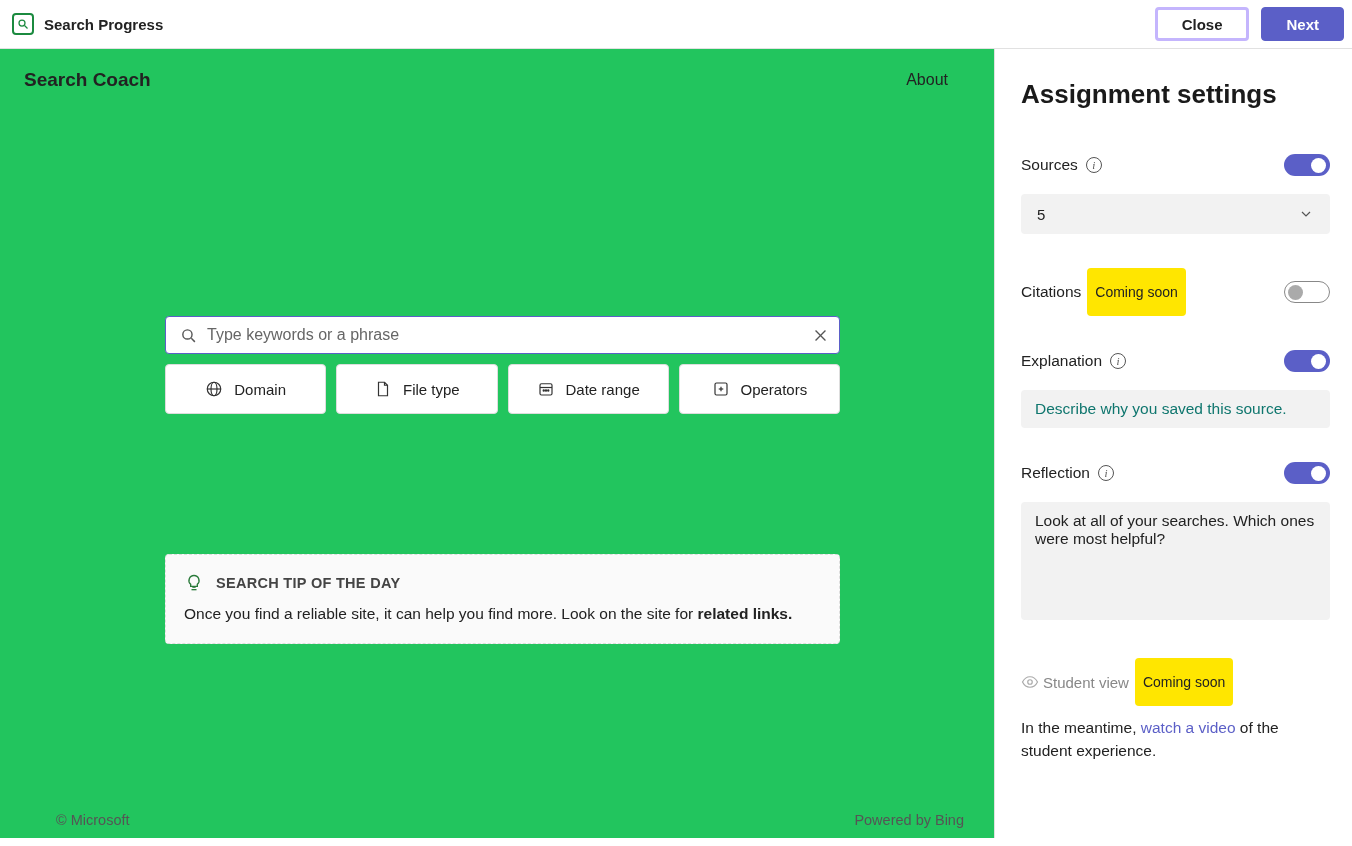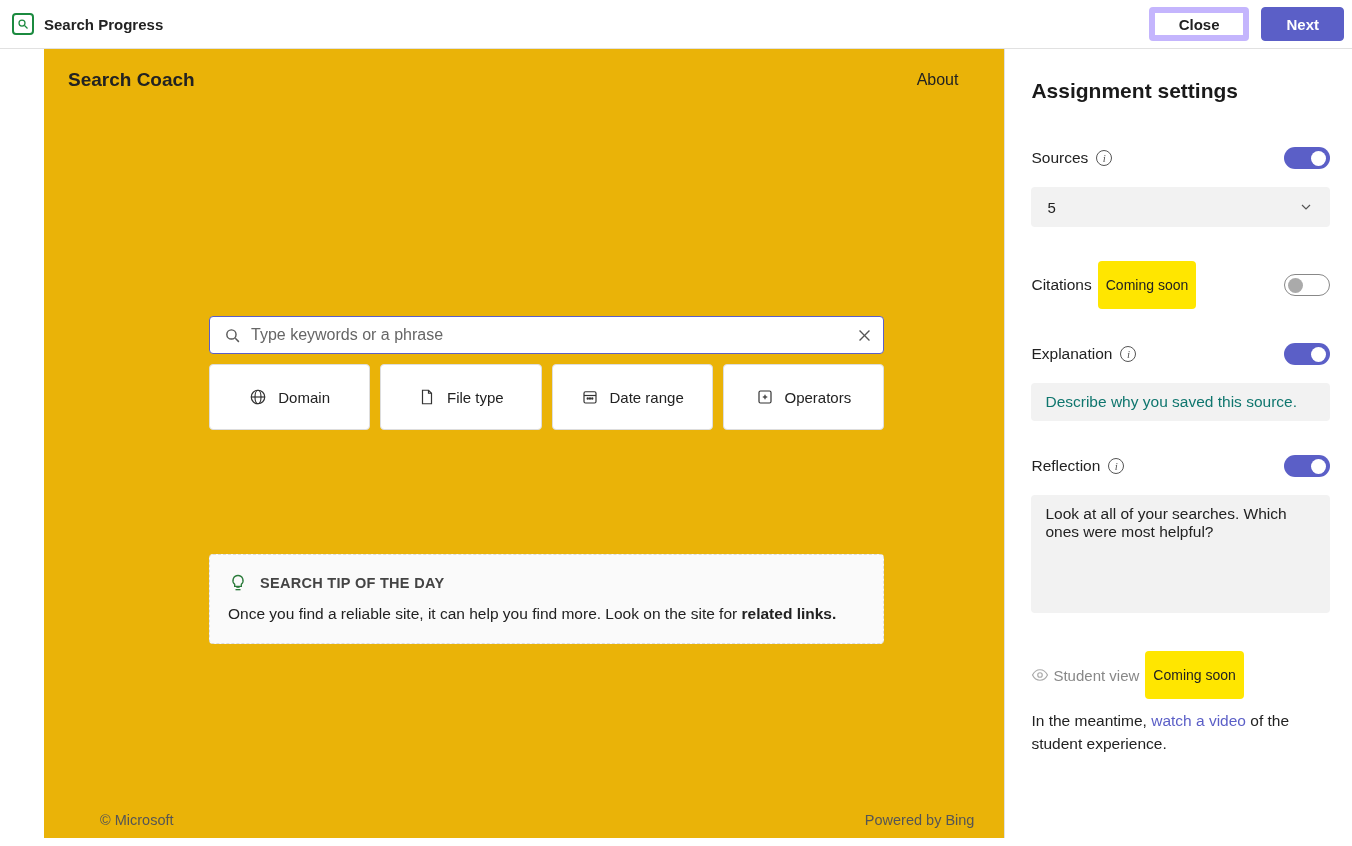--- a/index.html
+++ b/index.html
@@ -5,56 +5,56 @@
   * { box-sizing: border-box; margin: 0; padding: 0; font-family: "Segoe UI", -apple-system, BlinkMacSystemFont, sans-serif; }
   body { width: 1352px; height: 846px; background: #fff; overflow: hidden; }
 
   
   .topbar { height: 49px; display: flex; align-items: center; padding: 0 8px 0 12px; border-bottom: 1px solid #e1e1e1; }
   .topbar-left { display:flex; align-items:center; gap:10px; }
   .app-icon { width:22px; height:22px; border:2px solid #1b8a3f; border-radius:4px; display:flex; align-items:center; justify-content:center; }
   .app-title { font-size:15px; font-weight:600; color:#222; }
   .topbar-spacer { flex:1; }
   .btn { height:34px; padding:0 24px; border-radius:4px; font-size:15px; font-weight:600; display:flex; align-items:center; cursor:pointer; }
-  .btn-secondary { background:#fff; border:6px solid #c4b5fd; color:#222; margin-right:12px; }
+  .btn-secondary { background:#fff; border:3px solid #c4b5fd; color:#222; margin-right:12px; }
   .btn-primary { background:#5b5fc7; border:1px solid #5b5fc7; color:#fff; }
 
   .body { display:flex; height:789px; }
-  .main { width: 994px; background:#eab308; position:relative;margin-left:44px; }
+  .main { width: 994px; background:#22c55e; position:relative; }
   .sidebar { width: 358px; border-left:1px solid #e1e1e1; padding:30px 22px 20px 26px; overflow-y:auto; }
 
   
   .main-header { display:flex; align-items:center; padding:20px 26px 0 24px; }
   .main-header-title { font-size:19px; font-weight:600; color:#222; }
   .main-header-spacer { flex:1; }
   .about-link { font-size:16px; color:#222; cursor:pointer; margin-right:20px; }
 
   .search-wrap { position:absolute; top:267px; left:165px; width:675px; }
   .search-box { display:flex; align-items:center; height:38px; border:1px solid #5b5fc7; border-radius:4px; background:#fff; padding:0 10px 0 14px; }
   .search-box input { flex:1; border:none; outline:none; font-size:16px; color:#555; background:transparent; }
   .search-box input::placeholder { color:#666; }
   .search-icon-svg, .clear-icon-svg { width:17px; height:17px; flex-shrink:0; }
   .search-icon-svg { margin-right:10px; }
   .clear-icon-svg { cursor:pointer; }
 
   .filters { display:flex; gap:10px; margin-top:10px; }
-  .filter-btn { flex:1; height:66px; background:#fff; border:1px solid #ddd; border-radius:4px; display:flex; align-items:center; justify-content:center; gap:11px; font-size:15px; color:#222; cursor:pointer; }
+  .filter-btn { flex:1; height:50px; background:#fff; border:1px solid #ddd; border-radius:4px; display:flex; align-items:center; justify-content:center; gap:11px; font-size:15px; color:#222; cursor:pointer; }
   .filter-icon { width:18px; height:18px; }
 
   .tip-box { position:absolute; top:505px; left:165px; width:675px; border:1px dashed #ddd; border-radius:4px; padding:18px 18px 20px 18px; background:#fafafa; }
   .tip-header { display:flex; align-items:center; gap:12px; margin-bottom:12px; }
   .tip-title { font-size:14.5px; font-weight:700; color:#444; letter-spacing:0.3px; }
   .tip-body { font-size:15.5px; color:#222; }
   .tip-body b { font-weight:700; }
 
   .footer { position:absolute; bottom:10px; left:12px; right:0; display:flex; padding:0 30px 0 44px; font-size:14.5px; color:#555; }
   .footer-spacer { flex:1; }
 
   
-  .settings-title { font-size:21px; font-weight:800; color:#1a1a1a; margin-bottom:44px; }
+  .settings-title { font-size:26px; font-weight:800; color:#1a1a1a; margin-bottom:44px; }
   .setting-row { display:flex; align-items:center; margin-top:34px; }
   .setting-row:first-of-type { margin-top:0; }
   .setting-label { font-size:15.5px; color:#222; }
   .info-icon { width:16px; height:16px; border:1px solid #555; border-radius:50%; display:inline-flex; align-items:center; justify-content:center; font-size:11px; font-style:italic; color:#555; margin-left:8px; font-family:serif; }
   .row-spacer { flex:1; }
   .toggle { width:46px; height:22px; border-radius:11px; position:relative; cursor:pointer; }
   .toggle.on { background:#5b5fc7; }
   .toggle.off { background:#fff; border:1px solid #888; cursor:default; }
   .knob { width:15px; height:15px; border-radius:50%; position:absolute; top:3.5px; }
   .toggle.on .knob { right:4px; background:#fff; }

